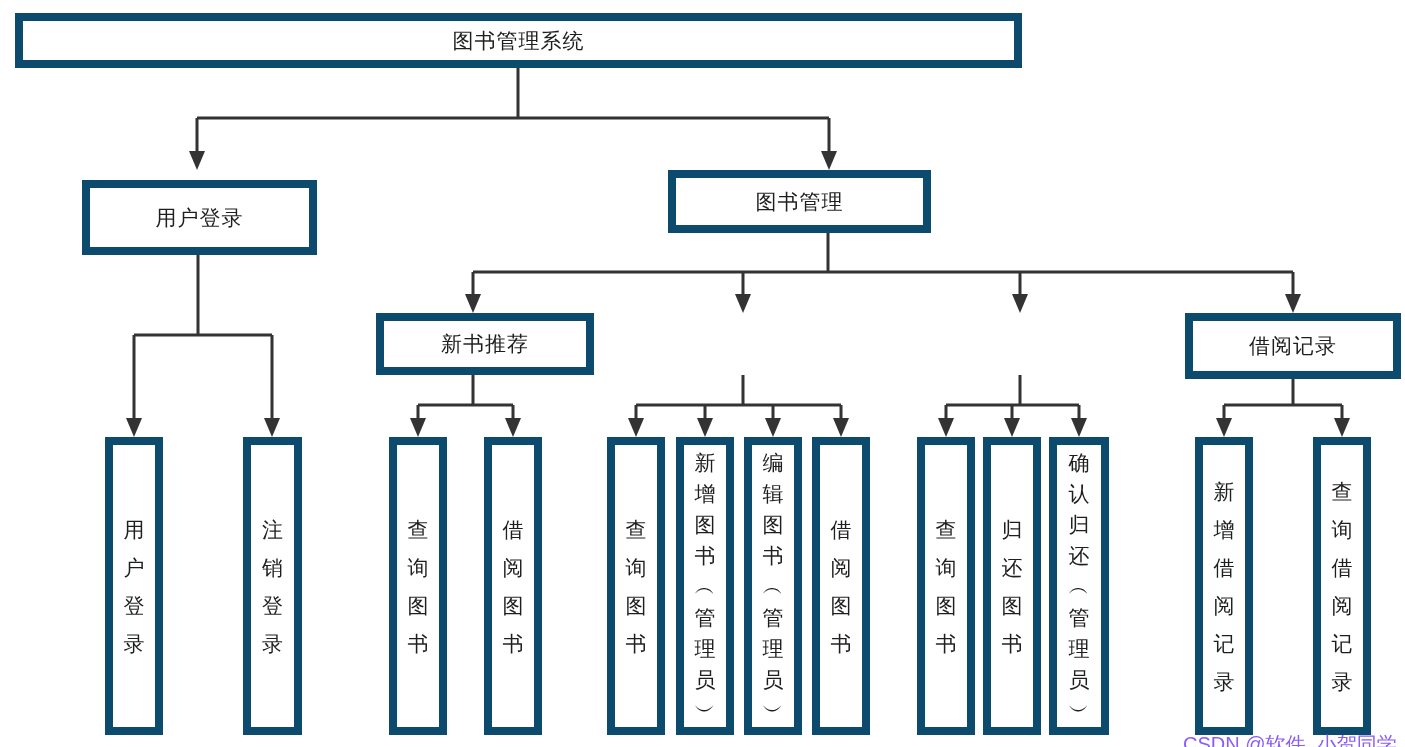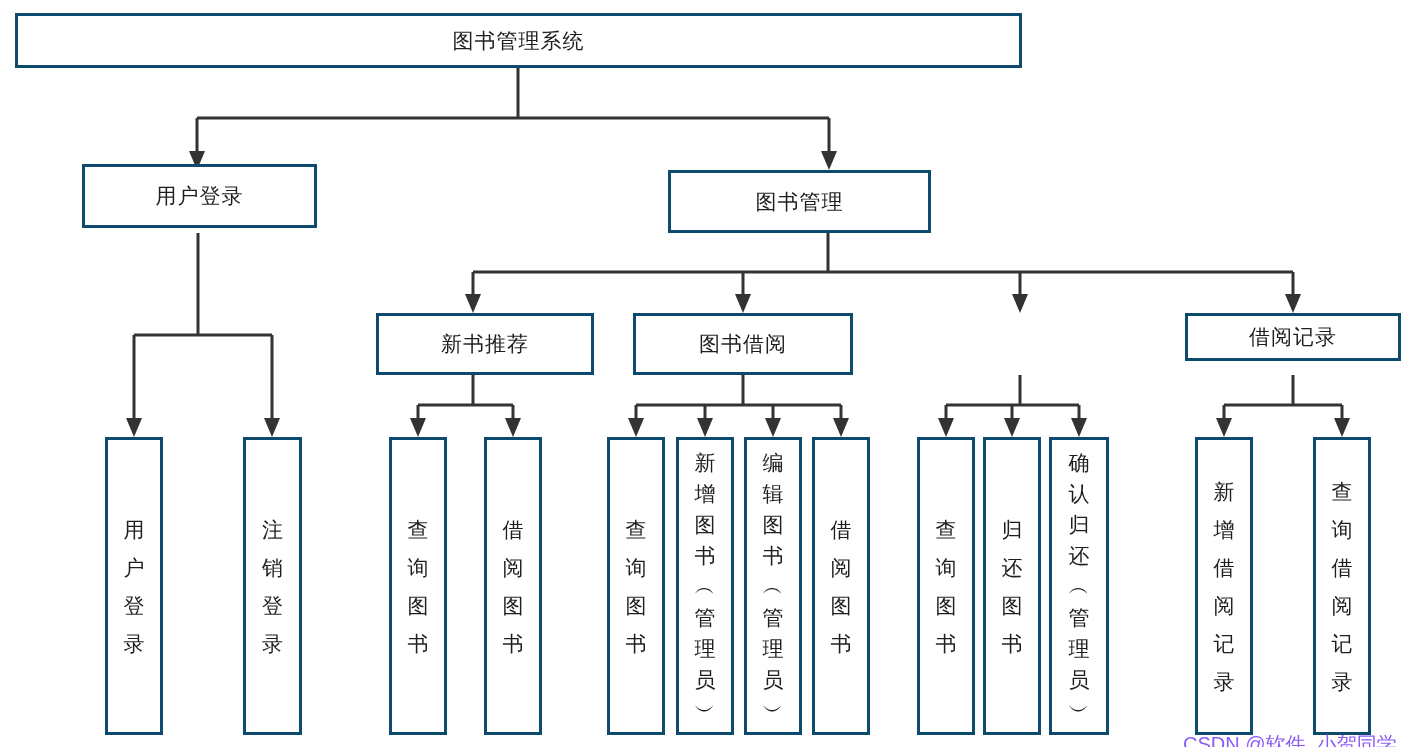--- a/index.html
+++ b/index.html
@@ -7,21 +7,21 @@
     position:relative;
     width:1405px;height:747px;
     background:#ffffff;
     font-family:"Liberation Sans", sans-serif;
     overflow:hidden;
   }
   .connectors{position:absolute;left:0;top:0;z-index:1;}
   .box{
     position:absolute;
     box-sizing:border-box;
-    border:3px solid #0c4a6e;
+    border:8px solid #0c4a6e;
     background:#ffffff;
     display:flex;
     align-items:center;
     justify-content:center;
     color:#1e1e1e;
     z-index:2;
   }
   .hlabel{font-size:21px;letter-spacing:1px;}
   .vtext{
     display:flex;
@@ -78,34 +78,31 @@
       <polygon points="1071,418 1087,418 1079,437"></polygon>
       <polygon points="1216,418 1232,418 1224,437"></polygon>
       <polygon points="1334,418 1350,418 1342,437"></polygon>
     </g>
   </svg>
 
   <div class="box" style="left:15px;top:13px;width:1007px;height:55px">
     <span class="hlabel">图书管理系统</span>
   </div>
 
-  <div class="box" style="left:82px;top:164px;width:235px;height:64px">
+  <div class="box" style="left:82px;top:180px;width:235px;height:75px">
     <span class="hlabel">用户登录</span>
   </div>
   <div class="box" style="left:668px;top:170px;width:263px;height:63px">
     <span class="hlabel">图书管理</span>
   </div>
 
   <div class="box" style="left:376px;top:313px;width:218px;height:62px">
     <span class="hlabel">新书推荐</span>
   </div>
-  <div class="box" style="left:633px;top:313px;width:220px;height:62px">
-    <span class="hlabel">图书借阅</span>
-  </div>
-  <div class="box" style="left:1185px;top:313px;width:216px;height:48px">
+  <div class="box" style="left:1185px;top:313px;width:216px;height:66px">
     <span class="hlabel">借阅记录</span>
   </div>
 
   <div class="box" style="left:105px;top:437px;width:58px;height:298px">
     <span class="vtext" style="gap: 17px;">
         <span>用</span>
         <span>户</span>
         <span>登</span>
         <span>录</span>
       </span>

